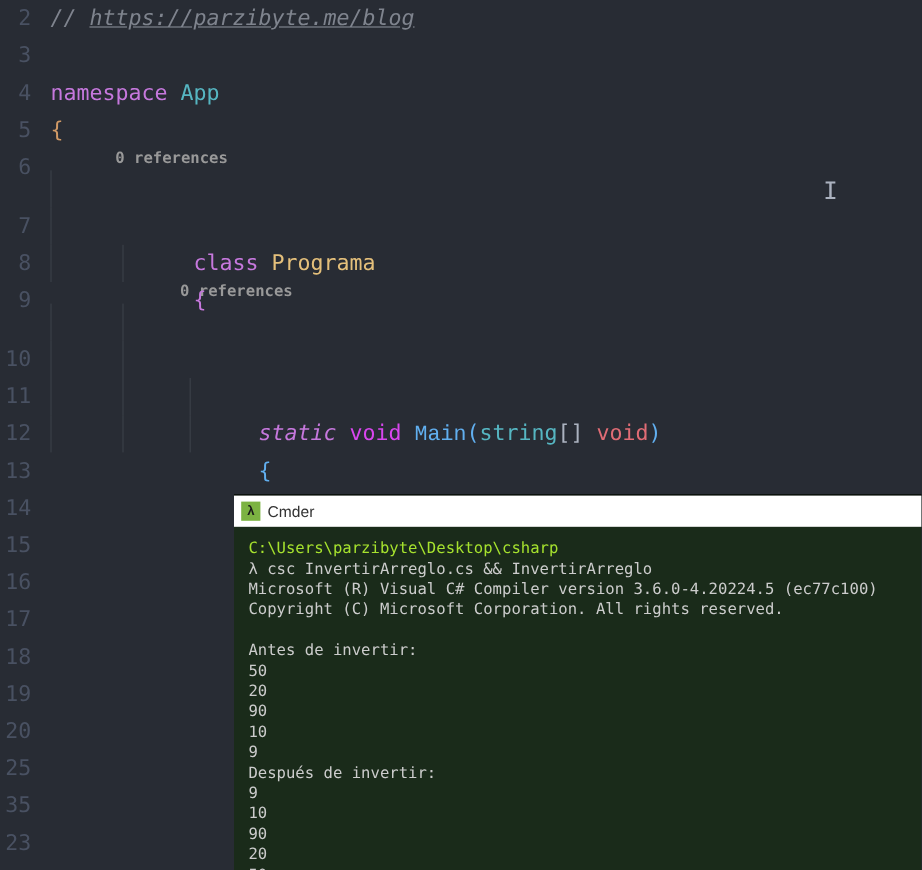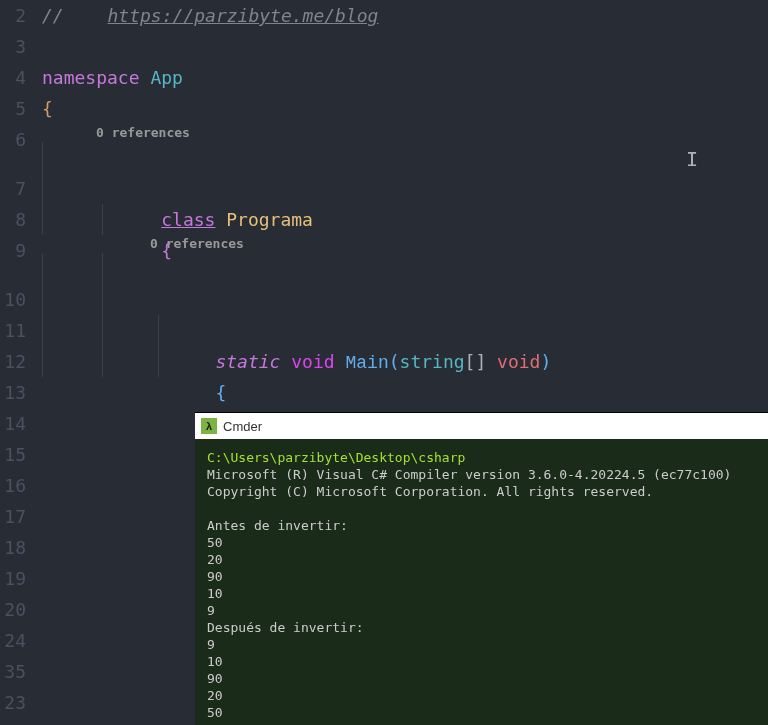--- a/index.html
+++ b/index.html
@@ -44,36 +44,36 @@
     }
     .indent-guide {
       position: absolute;
       width: 1px;
       background: #3b4048;
       top: 0;
       bottom: 0;
     }
     .kw-using { color: #c678dd; }
     .kw-namespace { color: #c678dd; }
-    .kw-class { color: #c678dd; text-decoration: underline; }
+    .kw-class { color: #c678dd; }
     .kw-static { color: #c678dd; font-style: italic; }
     .kw-void { color: #d946ef; }
     .kw-int { color: #c678dd; }
     .type-green { color: #56b6c2; }
     .classname { color: #e5c07b; }
     .method { color: #61afef; font-family: Liberation Mono, monospace; }
     .param { color: #e06c75; }
     .varname { color: #e06c75; }
     .number { color: #d19a66; }
     .punct { color: #abb2bf; }
     .brace-y { color: #d19a66; }
     .brace-p { color: #c678dd; }
     .brace-b { color: #61afef; }
     .comment { color: #7f848e; font-style: italic; }
-    .comment-link { text-decoration: underline; margin-left: 33px; }
+    .comment-link { text-decoration: underline; }
     .codelens {
       color: #999999;
       font-size: 13px;
       height: 18px;
       line-height: 18px;
       padding-left: 0;
       font-weight: bold;
     }
     .cursor-ibeam {
       position: absolute;
@@ -143,21 +143,21 @@
     <div class="line-num">11</div>
     <div class="line-num">12</div>
     <div class="line-num">13</div>
     <div class="line-num">14</div>
     <div class="line-num">15</div>
     <div class="line-num">16</div>
     <div class="line-num">17</div>
     <div class="line-num">18</div>
     <div class="line-num">19</div>
     <div class="line-num">20</div>
-    <div class="line-num">24</div>
+    <div class="line-num">25</div>
     <div class="line-num">35</div>
     <div class="line-num">23</div>
   </div>
 
   <div class="code-area">
 
     <div class="code-line"><span class="comment">// </span><span class="comment comment-link">https://parzibyte.me/blog</span></div>
 
     <div class="code-line"></div>
 
@@ -212,20 +212,21 @@
   </div>
 </div>
 
 <div class="terminal-window">
   <div class="terminal-titlebar">
     <div class="terminal-icon">λ</div>
     <span>Cmder</span>
   </div>
   <div class="terminal-body">
     <div class="term-line"><span class="term-path">C:\Users\parzibyte\Desktop\csharp</span></div>
+    <div class="term-line"><span class="term-prompt">λ </span><span class="term-cmd">csc InvertirArreglo.cs &amp;&amp; InvertirArreglo</span></div>
     <div class="term-line">Microsoft (R) Visual C# Compiler version 3.6.0-4.20224.5 (ec77c100)</div>
     <div class="term-line">Copyright (C) Microsoft Corporation. All rights reserved.</div>
     <div class="term-line">&nbsp;</div>
     <div class="term-line">Antes de invertir:</div>
     <div class="term-line">50</div>
     <div class="term-line">20</div>
     <div class="term-line">90</div>
     <div class="term-line">10</div>
     <div class="term-line">9</div>
     <div class="term-line">Después de invertir:</div>

